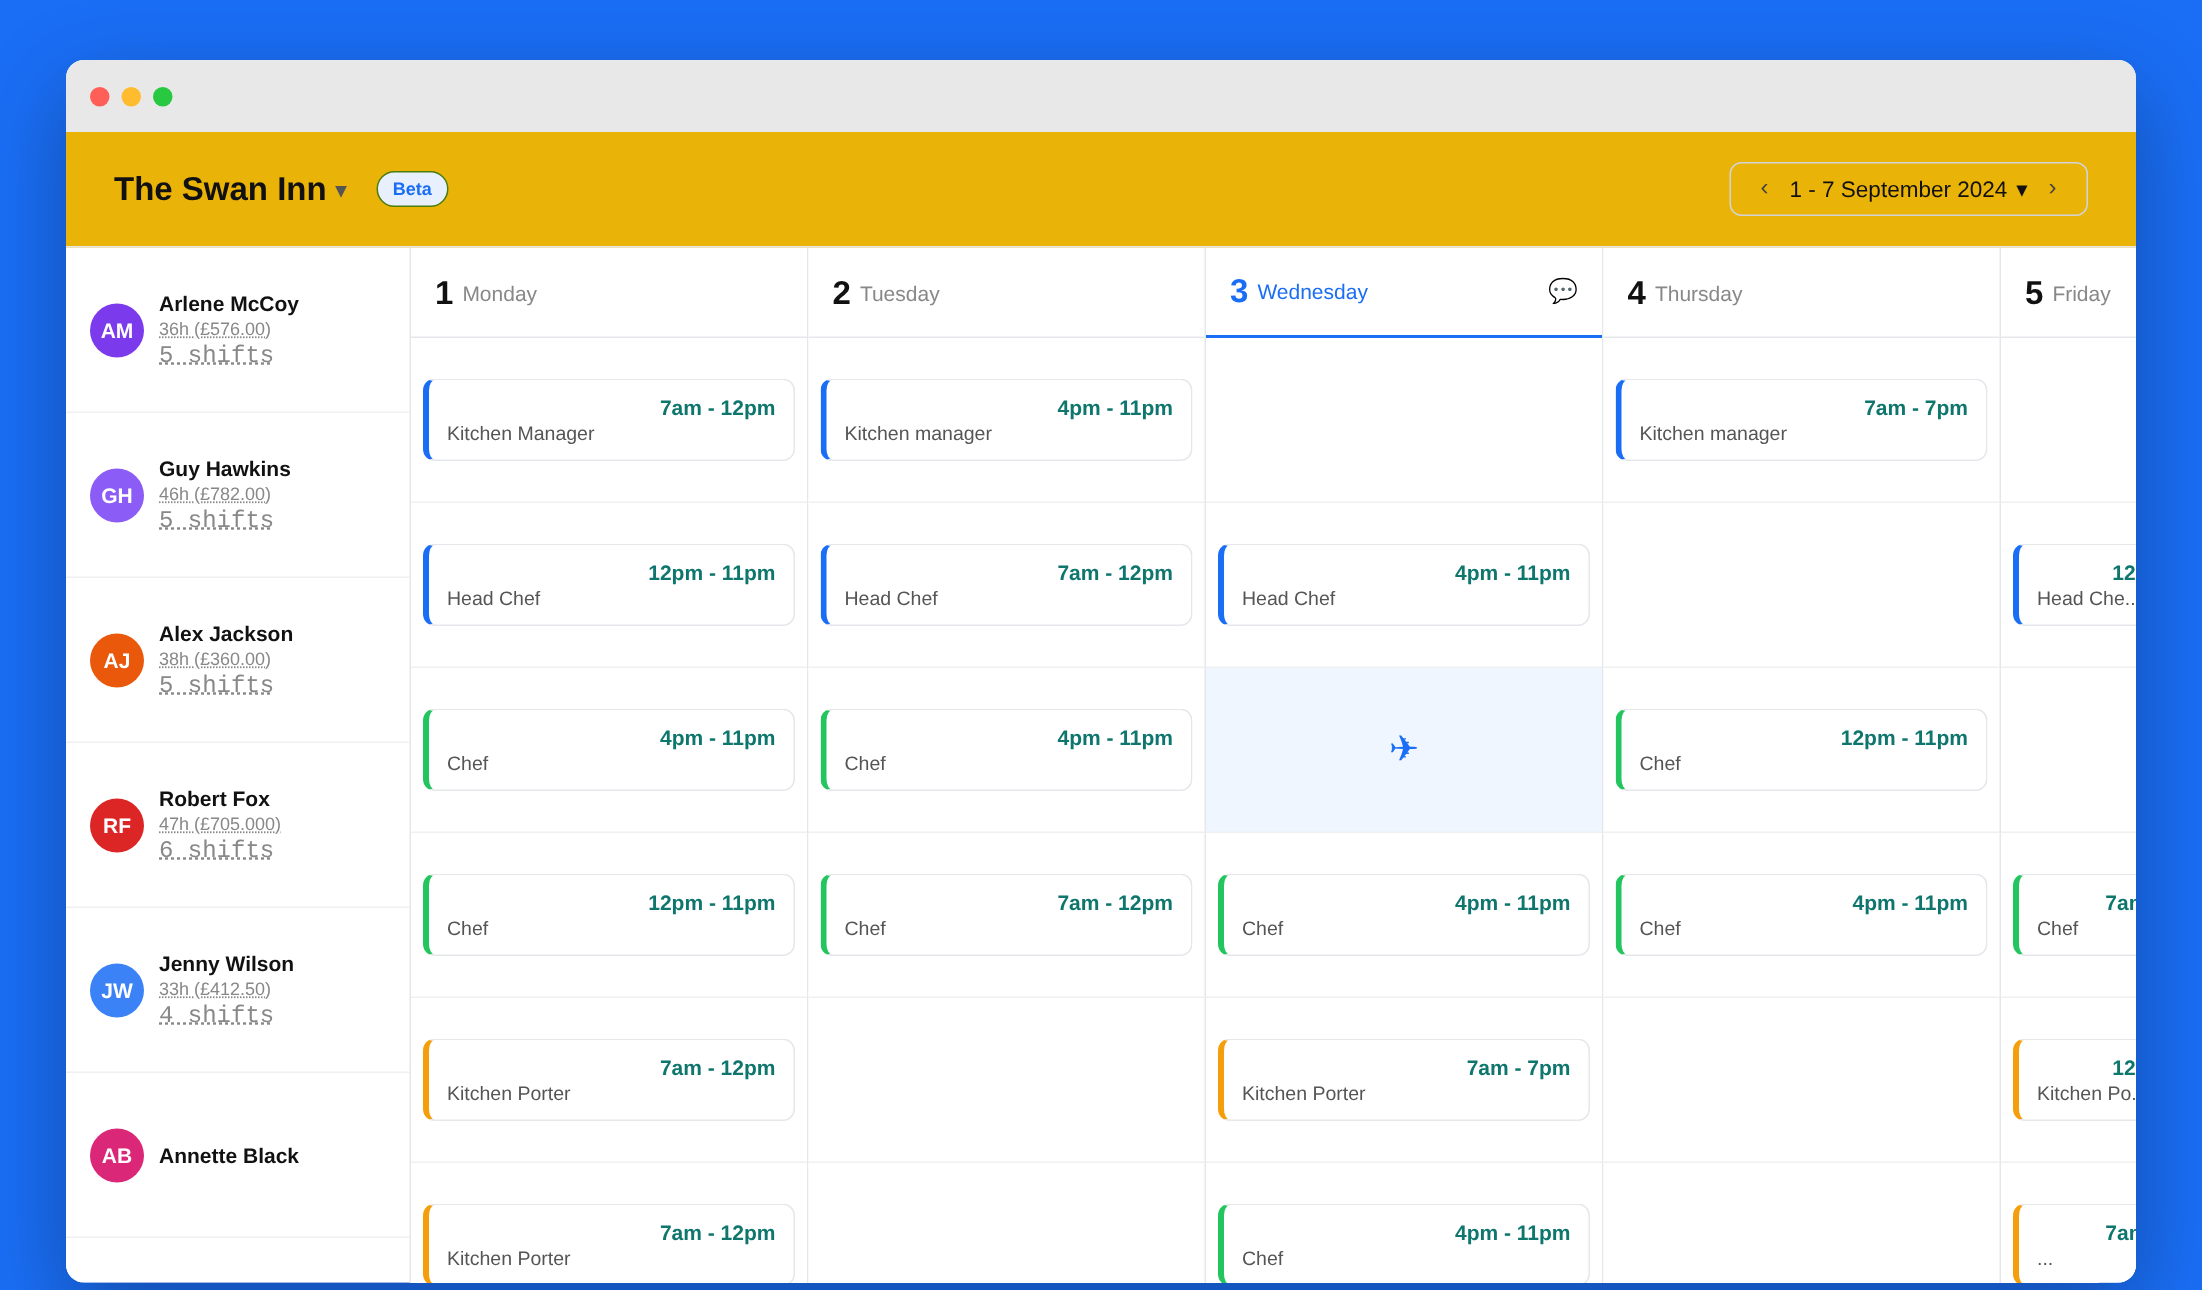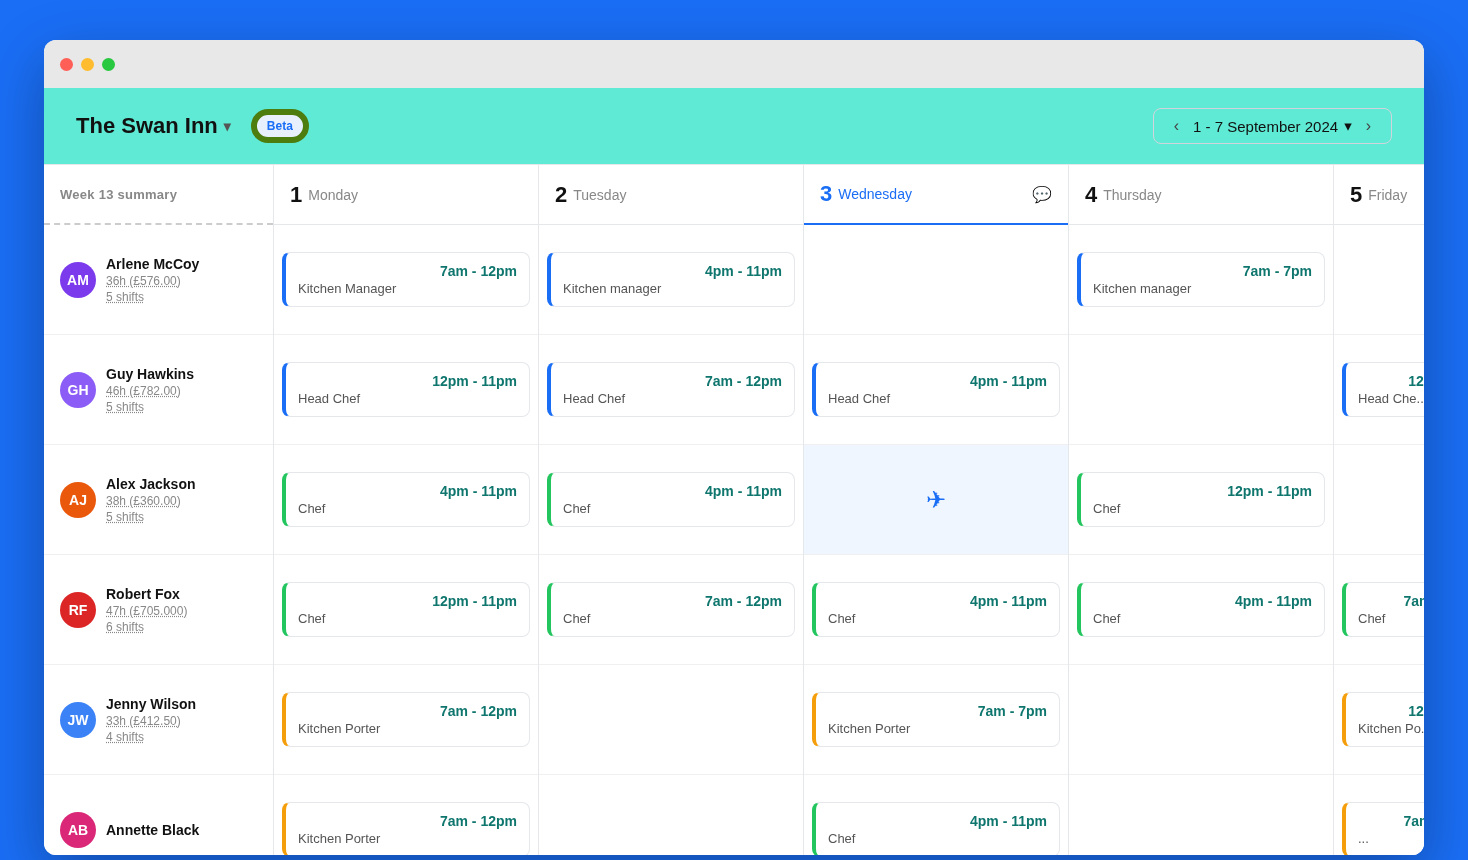--- a/index.html
+++ b/index.html
@@ -38,21 +38,21 @@
     .app-content {
       background: #ffffff;
       min-height: 732px;
     }
     
     .header {
       display: flex;
       align-items: center;
       padding: 20px 32px;
       border-bottom: 1px solid #e5e7eb;
-      background: #5eead4;
+      background: #eab308;
       gap: 20px;
     }
     .venue-title {
       font-size: 22px;
       font-weight: 700;
       color: #111;
       display: flex;
       align-items: center;
       gap: 6px;
       white-space: nowrap;
@@ -81,21 +81,21 @@
       color: #111;
       font-weight: 700;
     }
     .beta-badge {
       background: #e8f0fe;
       color: #1a6ef5;
       font-size: 12px;
       font-weight: 600;
       padding: 4px 10px;
       border-radius: 20px;
-      border: 6px solid #4d7c0f;
+      border: 1px solid #4d7c0f;
     }
     .spacer { flex: 1; }
     .date-nav {
       display: flex;
       align-items: center;
       gap: 8px;
       border: 1px solid #d1d5db;
       border-radius: 8px;
       padding: 6px 14px;
     }
@@ -221,24 +221,25 @@
       font-weight: 700;
       color: #111;
     }
     .emp-hours {
       font-size: 12px;
       color: #888;
       text-decoration: underline;
       text-decoration-style: dotted;
     }
     .emp-shifts {
-      font-size: 12px;
+      font-size: 16px;
       color: #888;
       text-decoration: underline;
       text-decoration-style: dotted;
+      font-family: Liberation Mono, monospace;
     }
     
     .shift-card {
       background: #fff;
       border: 1px solid #e5e7eb;
       border-radius: 8px;
       padding: 10px 12px;
       border-left: 4px solid #ccc;
       width: 100%;
       cursor: pointer;
@@ -311,23 +312,20 @@
           <span>1 - 7 September 2024</span>
           <span>▾</span>
         </div>
         <button class="nav-arrow">›</button>
       </div>
     </div>
 
     <div class="schedule-grid">
 
       <div class="summary-col">
-        <div class="col-header summary-header">
-          <span>Week 13 summary</span>
-        </div>
 
         <div class="summary-cell">
           <div class="avatar av-purple">AM</div>
           <div class="emp-info">
             <span class="emp-name">Arlene McCoy</span>
             <span class="emp-hours">36h (£576.00)</span>
             <span class="emp-shifts">5 shifts</span>
           </div>
         </div>
         <div class="summary-cell">

